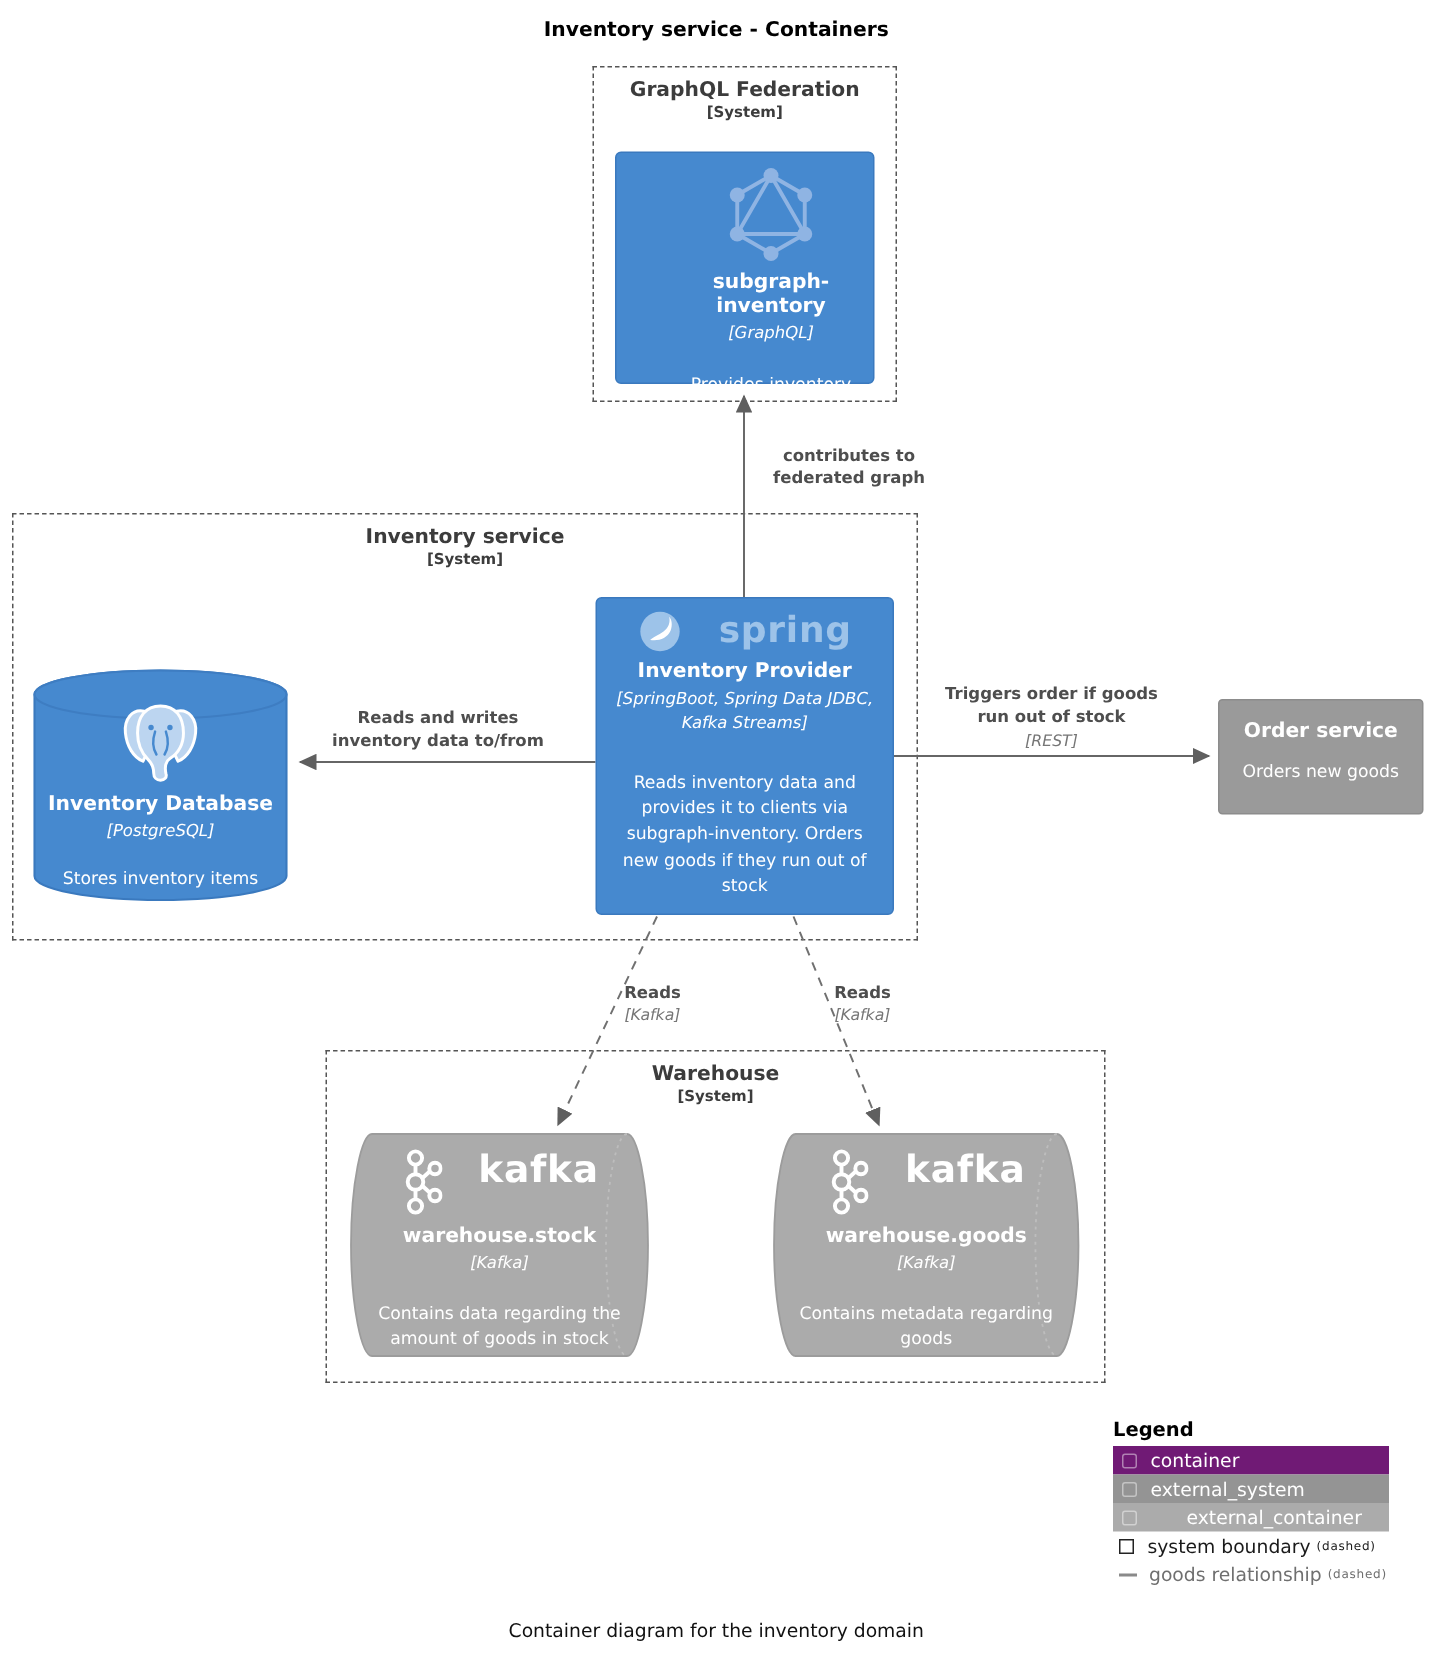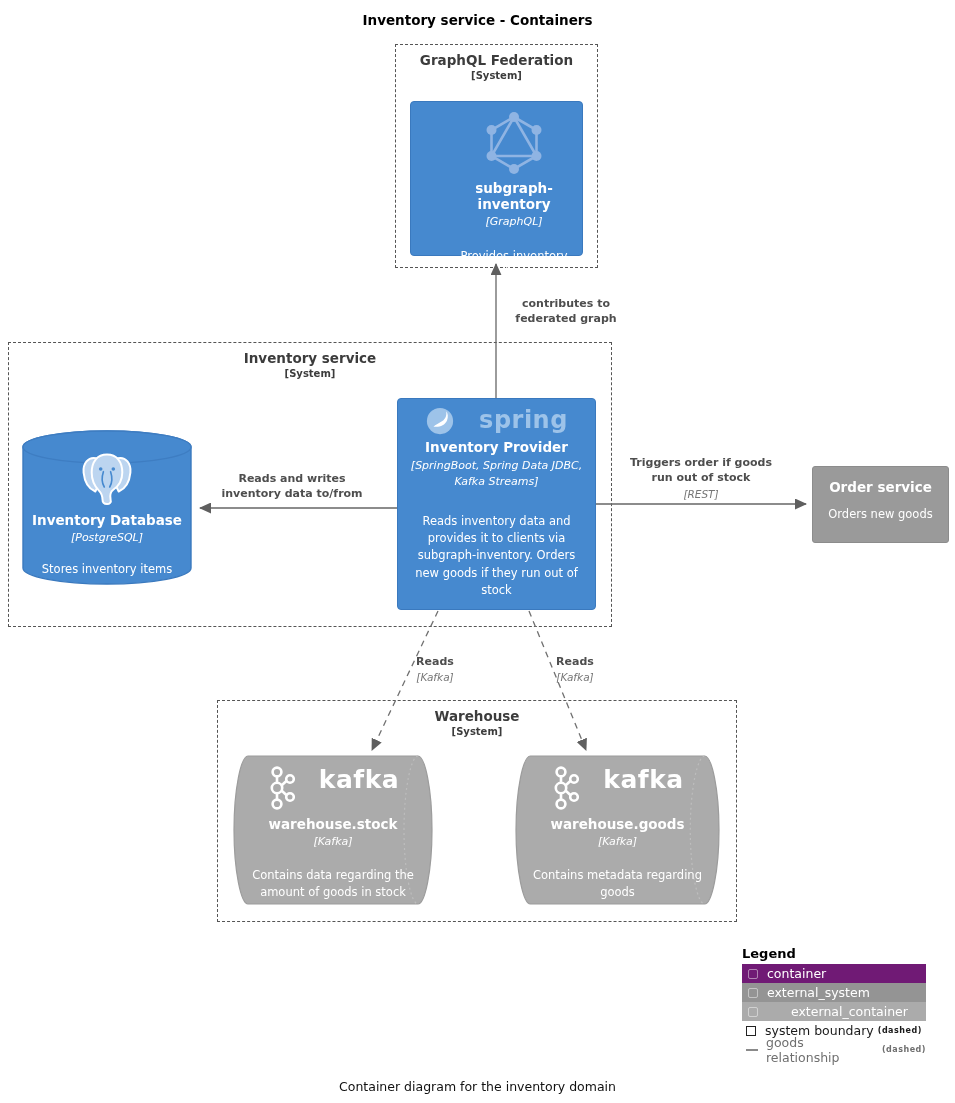--- a/index.html
+++ b/index.html
@@ -39,21 +39,21 @@
   .legend { position:absolute; left:742px; top:946px; width:184px; }
   .legend-title { font-size:13px; font-weight:bold; color:#000; margin-bottom:3px; }
   .legend-row { height:19px; display:flex; align-items:center; padding-left:6px;
     font-size:12.5px; color:#fff; }
   .legend-swatch-icon { width:10px; height:10px; border:1px solid rgba(255,255,255,0.45);
     border-radius:2px; margin-right:9px; flex:0 0 auto; }
   .legend-plain-row { height:19px; display:flex; align-items:center; padding-left:4px;
     font-size:12.5px; }
   .legend-boundary-icon { width:10px; height:10px; border:1.4px solid #222; margin-right:9px; flex:0 0 auto; }
   .legend-dash-icon { width:12px; height:0; border-top:2px solid #8a8a8a; margin-right:8px; flex:0 0 auto; }
-  .legend-suffix { font-size:8px; font-weight:bold; letter-spacing:0.5px; margin-left:4px; }
+  .legend-suffix { font-size:8px; font-weight:normal; letter-spacing:0.5px; margin-left:4px; }
   .lt-dark { color:#1a1a1a; }
   .lt-gray { color:#6f6f6f; }
 </style>
 </head>
 <body>
 
 <div id="canvas">
 
   <div class="diagram-title">Inventory service - Containers</div>
 
@@ -125,21 +125,21 @@
           <circle cx="9.5" cy="46" r="5"></circle>
             <circle cx="9.5" cy="20" r="5"></circle>
         </g>
       </svg>
       <div class="node-title" style="margin-top:2px;">subgraph-inventory</div>
       <div class="node-tech">[GraphQL]</div>
       <div class="node-desc" style="margin-top:20px;">Provides inventory data</div>
     </div>
   </div>
 
-  <div class="node" style="left:22px; top:430px; width:170px; height:155px;">
+  <div class="node" style="left:22px; top:446px; width:170px; height:155px;">
     <svg class="shape-svg" viewBox="0 0 170 155" preserveAspectRatio="none">
       <path d="M1 17 A84 16 0 0 1 169 17 L169 138 A84 16 0 0 1 1 138 Z" fill="#4689CF" stroke="#3A79BE" stroke-width="1.4"></path>
       <ellipse cx="85" cy="17" rx="84" ry="16" fill="#4689CF" stroke="#3E7DC2" stroke-width="1.4"></ellipse>
     </svg>
     <div class="node-content" style="padding-top:20px;">
       <svg width="54" height="56" viewBox="0 0 60 62">
         <g fill="#BCD5F0" stroke="#ffffff" stroke-width="2.2" stroke-linejoin="round">
           <path d="M18 9 C9 7 3 15 4 25 C5 35 10 43 17 46 L20 40 Z"></path>
           <path d="M42 9 C51 7 57 15 56 25 C55 35 50 43 43 46 L40 40 Z"></path>
           <path d="M30 5 C19 5 13 13 13 25 C13 35 17 41 21 45 C23 47 25 51 25 55 C25 58 27 60 30 60 C33 60 35 58 34 55 C33 50 34 46 37 44 C43 40 47 34 47 25 C47 13 41 5 30 5 Z"></path>

